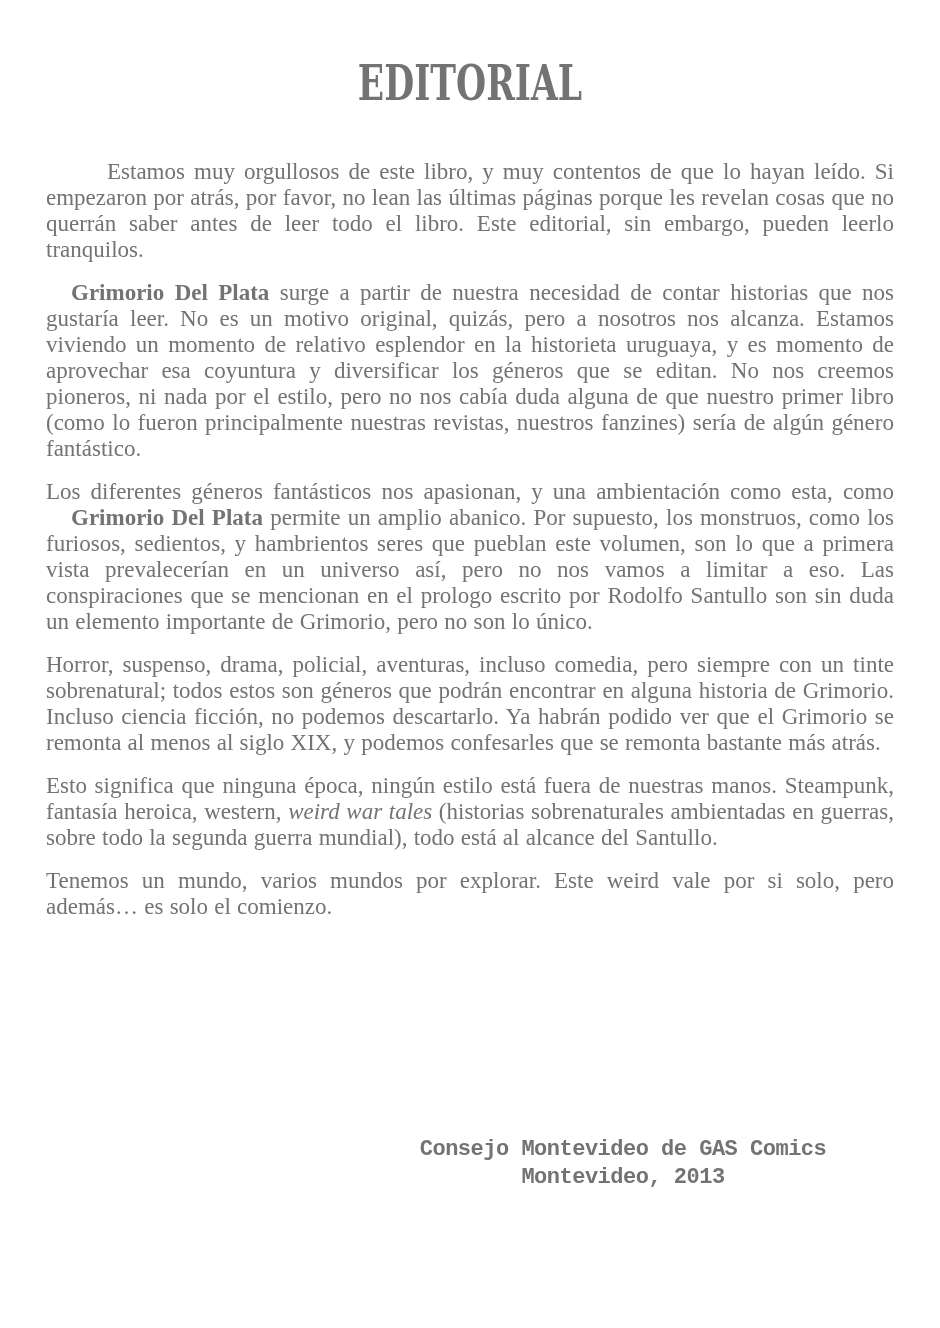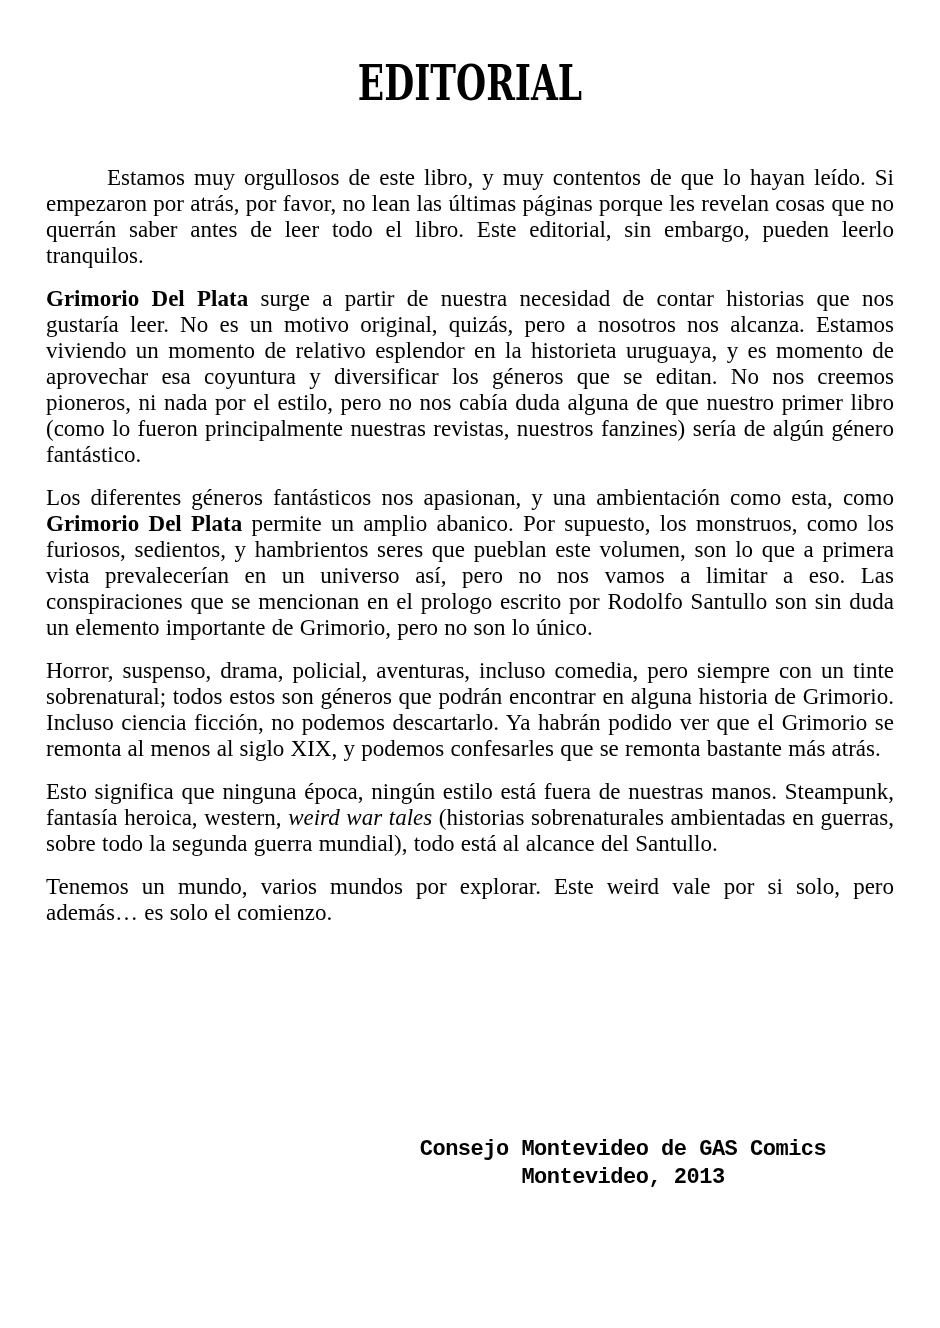--- a/index.html
+++ b/index.html
@@ -6,21 +6,21 @@
     margin: 0;
     padding: 0;
     background: #e8e8e8;
   }
   .page {
     position: relative;
     width: 940px;
     height: 1328px;
     margin: 0 auto;
     background: #ffffff;
-    color: #000000;
+    color: #737373;
     font-family: "Liberation Serif", serif;
     overflow: hidden;
   }
   .doc-title {
     position: absolute;
     top: 58px;
     left: 0;
     width: 940px;
     margin: 0;
     text-align: center;
@@ -41,23 +41,22 @@
   }
   .para {
     margin: 0 0 17px 0;
     font-size: 23px;
     line-height: 26px;
     text-align: justify;
     word-spacing: 0.5px;
   }
   .para.indent {
     text-indent: 61px;
-    margin-top: 6px;
   }
-  .seg-bold   { font-weight: 700; }
+  .seg-bold   { font-weight: 700; margin-left: 25px; }
   .seg-italic { font-style: italic; margin-top: 8px; }
   .signature {
     position: absolute;
     top: 1136px;
     left: 363px;
     width: 520px;
     text-align: center;
     font-family: "Liberation Mono", monospace;
     font-weight: 700;
     font-size: 22px;

